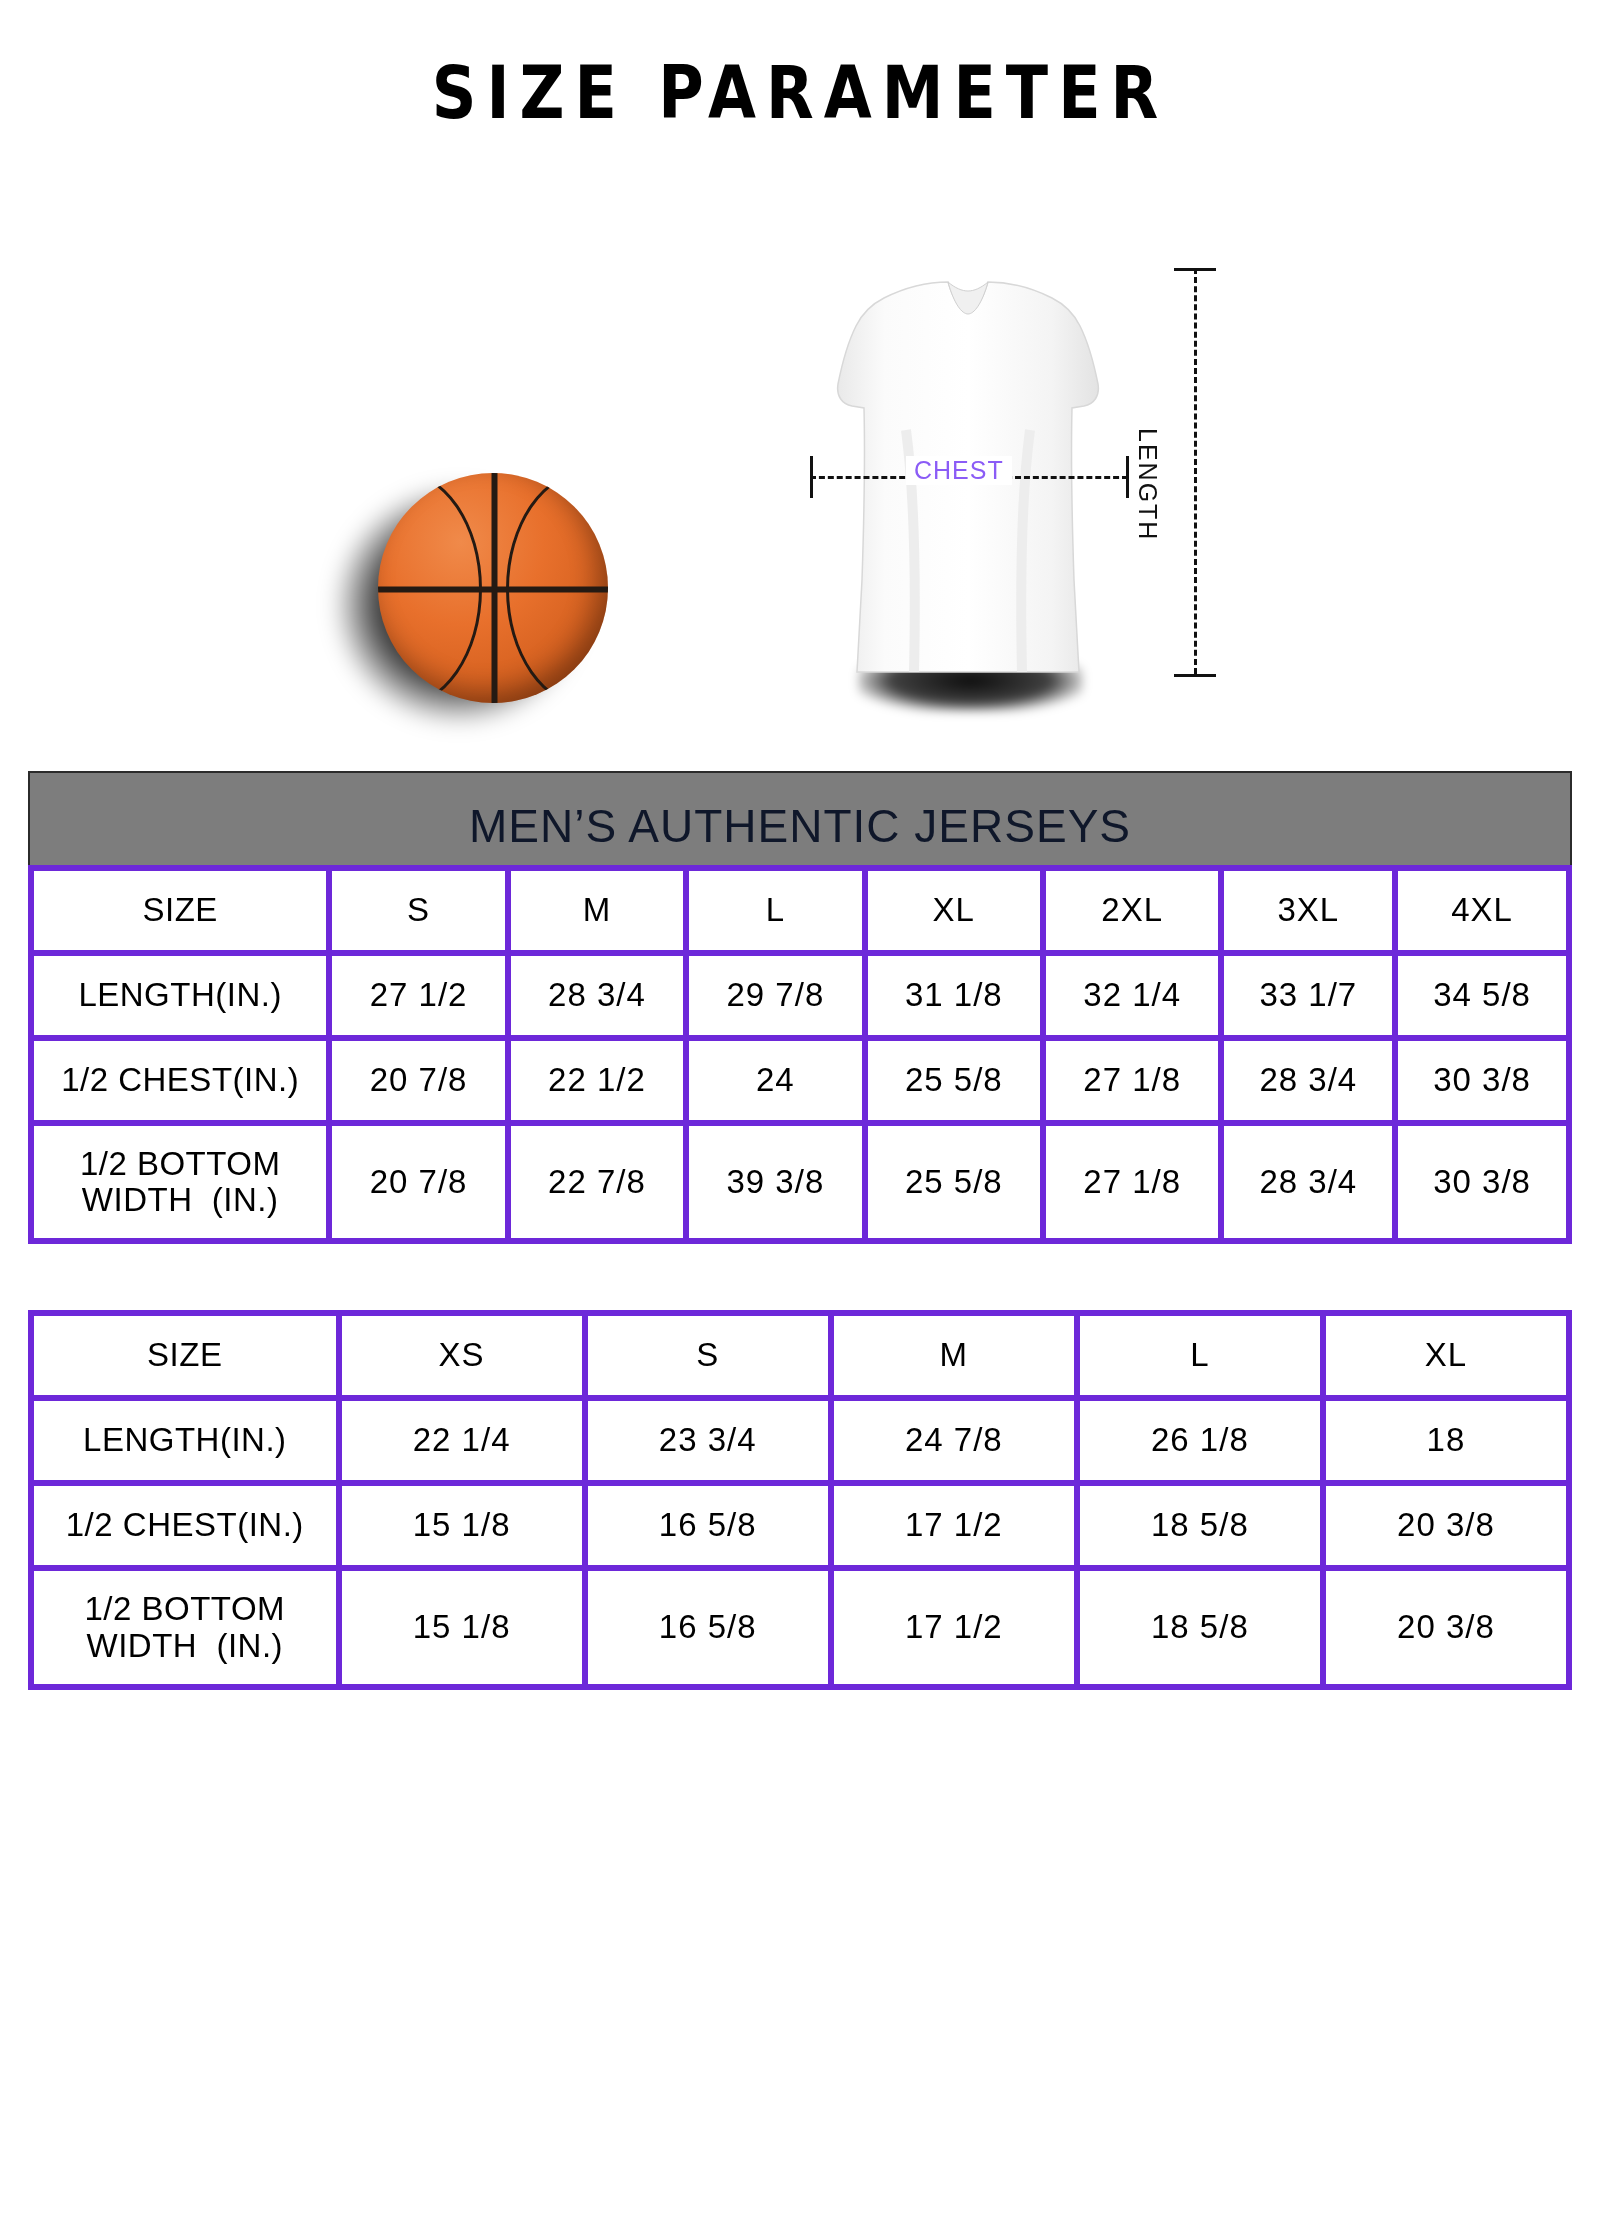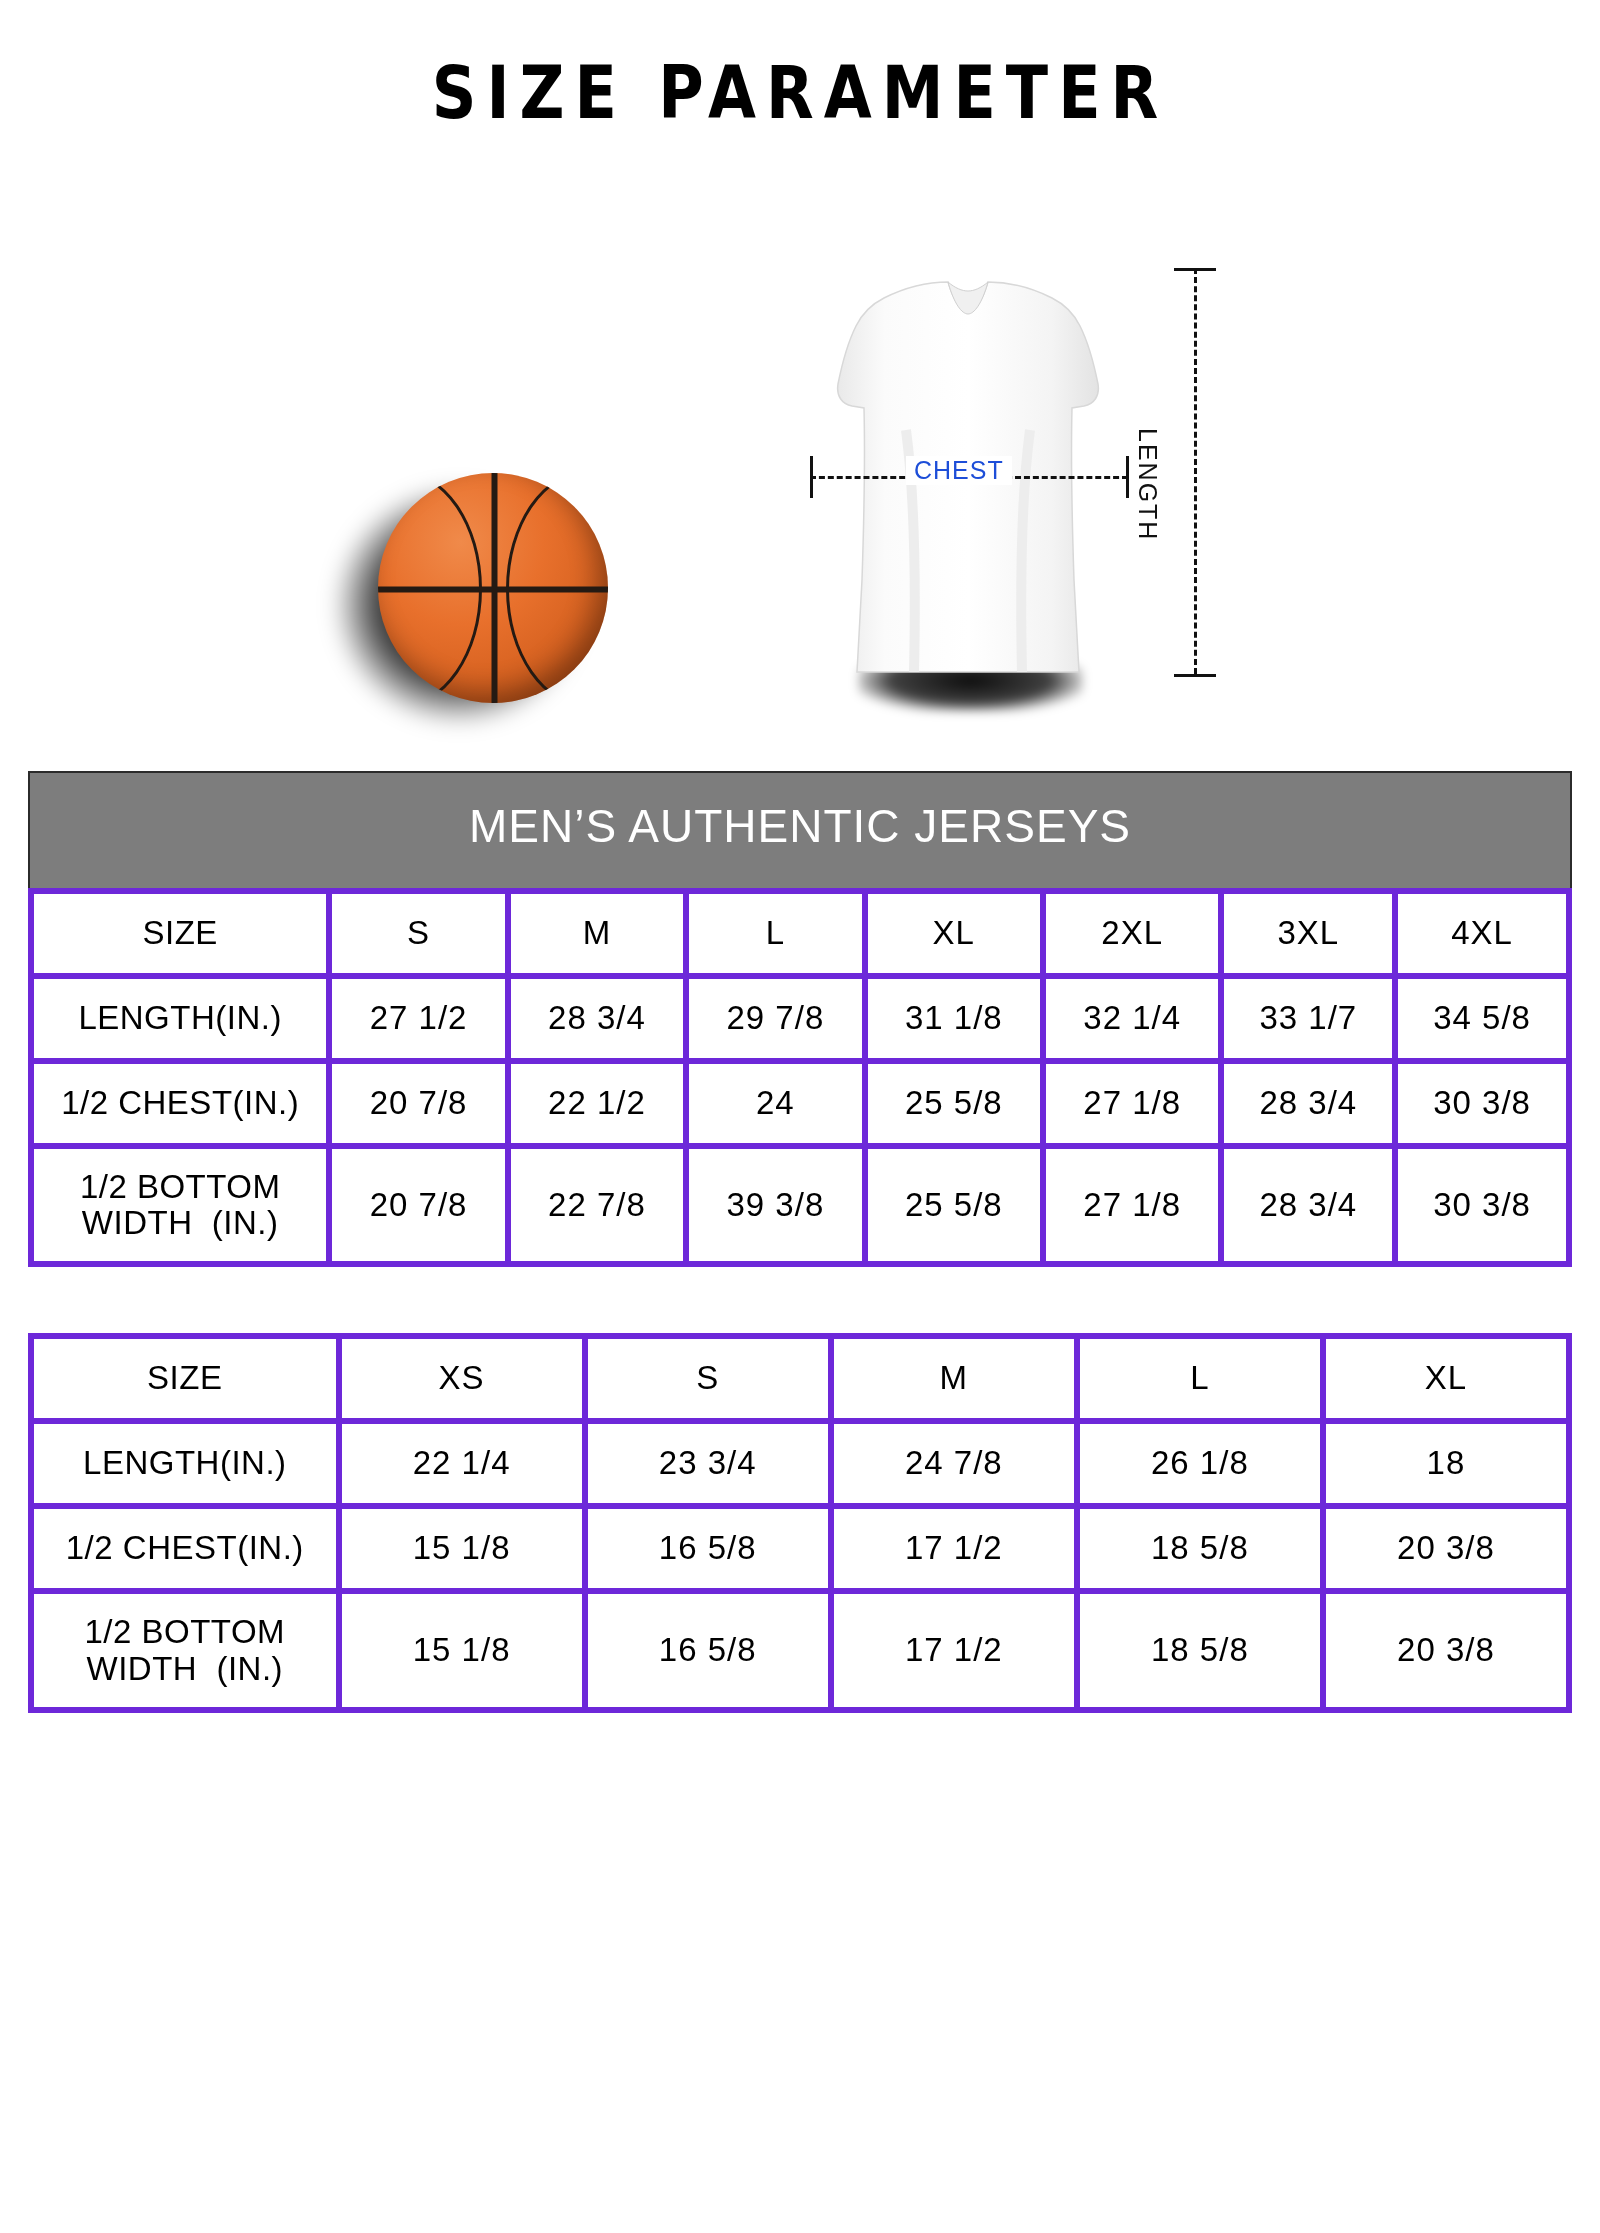--- a/index.html
+++ b/index.html
@@ -150,21 +150,21 @@
   .chest-tick-r { left: 338px; }
   .chest-label {
     position: absolute;
     left: 118px;
     top: 176px;
     background: #fff;
     padding: 0 8px;
     font-size: 25px;
     letter-spacing: 1px;
     font-family: "Liberation Sans", sans-serif;
-    color: #1d4ed8;
+    color: #8b5cf6;
   }
 
   .length-line {
     position: absolute;
     left: 406px;
     top: -12px;
     height: 406px;
     width: 0;
     border-left: 3px dashed #111;
   }
@@ -189,26 +189,26 @@
     background: #fff;
     padding: 8px 0;
   }
 
   
   .table-block { margin-top: 6px; }
   .table-block + .table-block { margin-top: 66px; }
 
   .table-header {
     background: #7d7d7d;
-    color: #ffffff;
+    color: #0f172a;
     text-align: center;
     font-size: 46px;
     font-weight: normal;
     letter-spacing: 1px;
-    padding: 26px 0 35px 0;
+    padding: 26px 0 12px 0;
     border: 2px solid #2b2b2b;
     border-bottom: none;
     box-sizing: border-box;
   }
 
   table {
     width: 100%;
     border-collapse: collapse;
     table-layout: fixed;
   }

